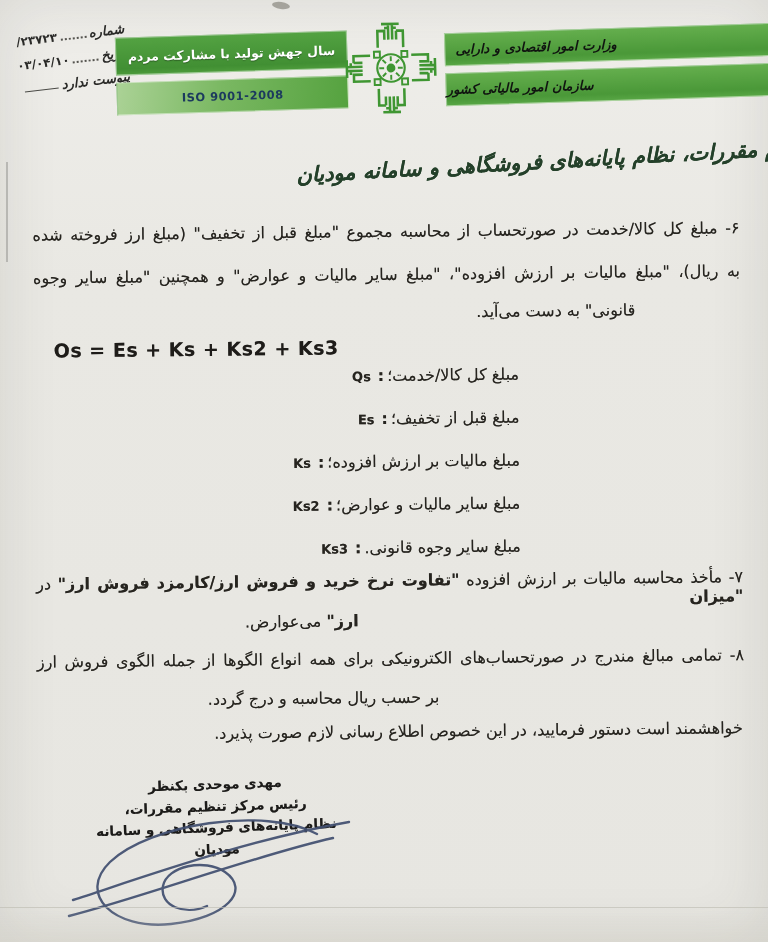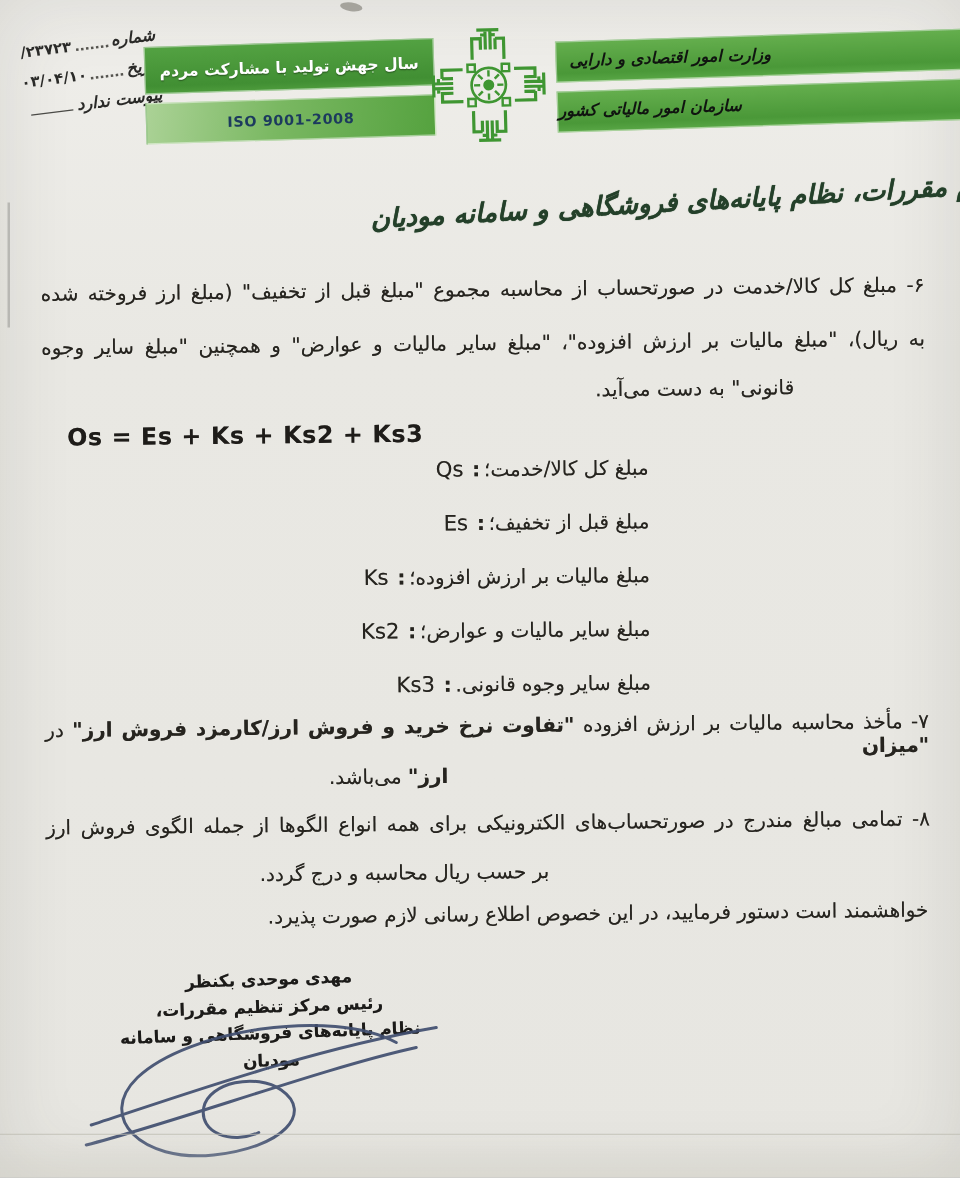--- a/index.html
+++ b/index.html
@@ -58,21 +58,21 @@
   .line.justified{left:35px;right:26px;white-space:normal;
     text-align:justify;text-align-last:justify;}
   .b{font-weight:700;}
   .formula{position:absolute;left:55px;top:336px;direction:ltr;
     font-size:19px;font-weight:600;letter-spacing:.5px;color:#1e1c19;
     text-shadow:0 0 .4px rgba(40,38,34,.5);}
   .defs{position:absolute;top:366px;right:248px;display:flex;flex-direction:column;
     align-items:flex-end;}
   .def-row{display:flex;direction:ltr;align-items:baseline;height:43px;
     font-size:16px;color:#26241f;text-shadow:0 0 .4px rgba(40,38,34,.5);}
-  .def-symbol{font-weight:400;font-size:17px;margin-right:4px;}
+  .def-symbol{font-weight:700;font-size:13px;margin-right:4px;}
   .def-sep{margin:0 3px;font-weight:600;}
   .def-desc{direction:rtl;font-weight:500;}
 
   
   .sig-block{position:absolute;left:85px;top:774px;width:262px;transform:rotate(-2deg);
     text-align:center;direction:rtl;font-size:13.5px;font-weight:700;color:#1c1b19;
     line-height:1.6;text-shadow:0 0 .4px rgba(30,30,30,.5);}
   .sig-svg{position:absolute;left:55px;top:788px;}
 
   
@@ -170,21 +170,21 @@
         <span class="def-desc">مبلغ سایر مالیات و عوارض؛</span>
       </div>
       <div class="def-row">
         <span class="def-symbol">Ks3</span>
         <span class="def-sep">:</span>
         <span class="def-desc">مبلغ سایر وجوه قانونی.</span>
       </div>
     </div>
 
     <div class="line justified" style="top:571px;"><span>۷- مأخذ محاسبه مالیات بر ارزش افزوده </span><span class="b">"تفاوت نرخ خرید و فروش ارز/کارمزد فروش ارز"</span><span> در </span><span class="b">"میزان</span></div>
-    <div class="line" style="top:611px;right:411px;"><span class="b">ارز"</span><span> می‌باشد.</span></div>
+    <div class="line" style="top:611px;right:411px;"><span class="b">ارز"</span><span> می‌عوارض.</span></div>
 
     <div class="line justified" style="top:649px;">۸- تمامی مبالغ مندرج در صورتحساب‌های الکترونیکی برای همه انواع الگوها از جمله الگوی فروش ارز</div>
     <div class="line" style="top:688px;right:331px;">بر حسب ریال محاسبه و درج گردد.</div>
 
     <div class="line" style="top:722px;right:28px;">خواهشمند است دستور فرمایید، در این خصوص اطلاع رسانی لازم صورت پذیرد.</div>
   </div>
 
   <div class="sig-block">
     <div>مهدی موحدی بکنظر</div>
     <div>رئیس مرکز تنظیم مقررات،</div>

